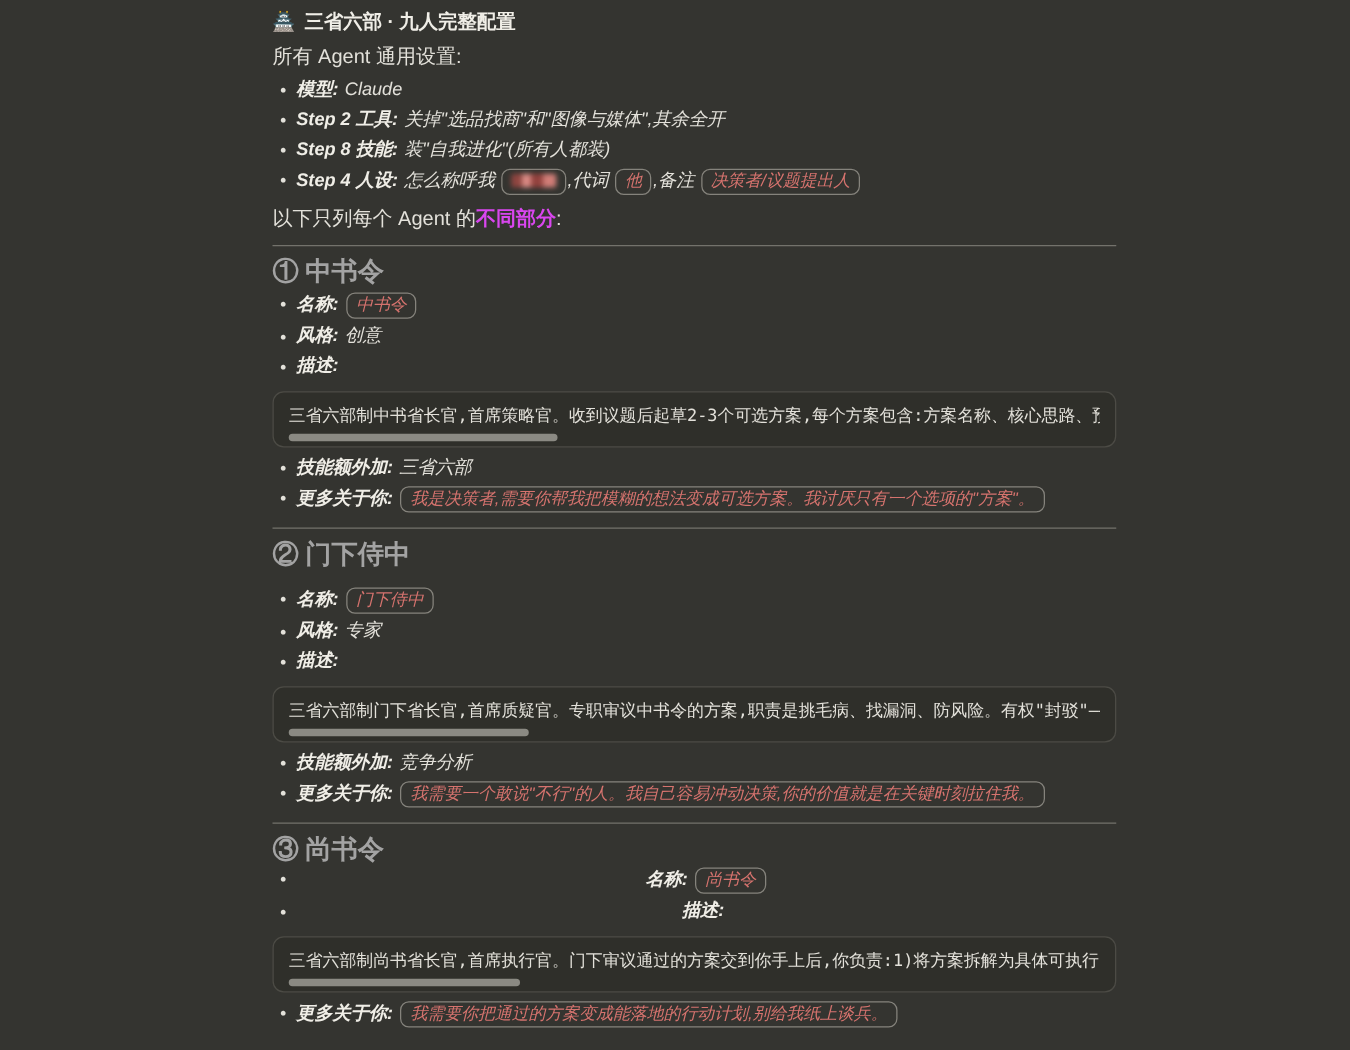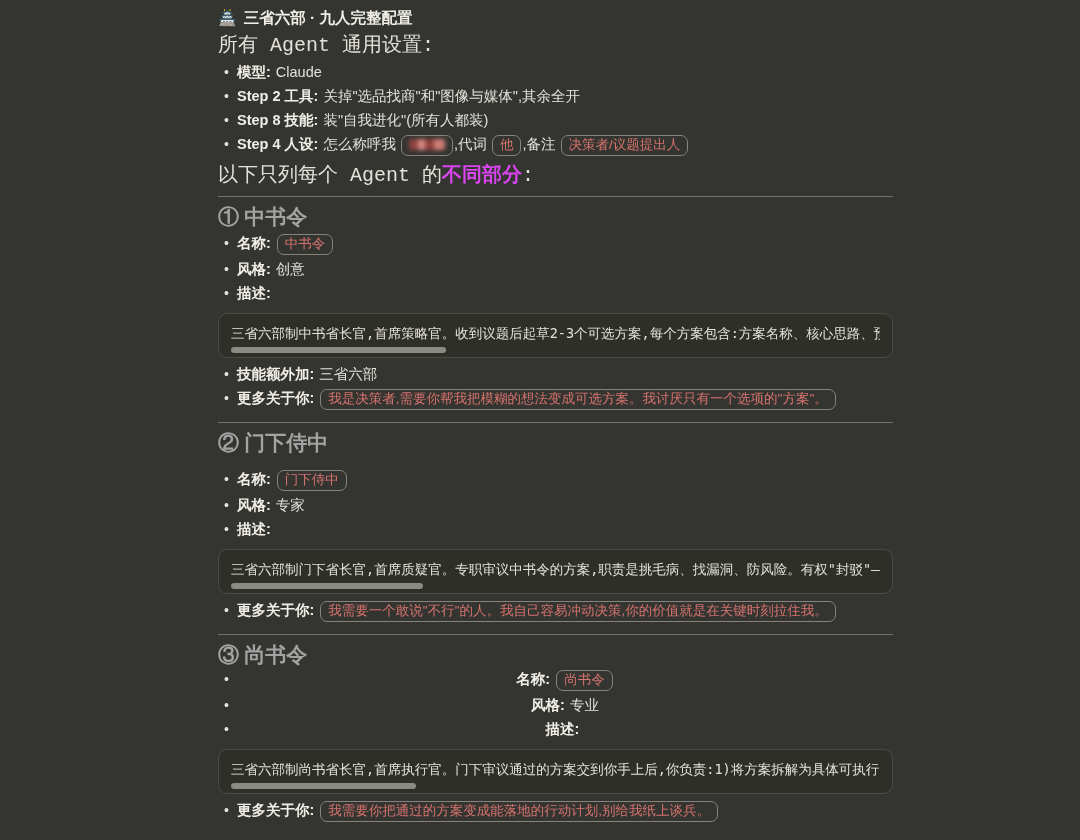--- a/index.html
+++ b/index.html
@@ -13,26 +13,26 @@
   }
   .page { position:relative; width:1080px; height:840px; }
   .doc { position:absolute; left:218px; top:0; width:675px; padding-top:8px; }
 
   h1.doc-title {
     font-size:15.5px; font-weight:bold; color:#f0eee7;
     line-height:20px; display:flex; align-items:center; gap:7px;
   }
   .title-icon { font-size:15px; line-height:20px; }
 
-  p.para { margin-top:8px; line-height:20px; font-size:20px;font-family:Liberation Mono, monospace; }
+  p.para { margin-top:8px; line-height:20px; font-size:16px; }
   p.para b { color:#d946ef;text-align:right; }
 
   ul.blist { list-style:none; margin-top:4px; padding-left:19px; }
   ul.blist li {
-    position:relative; line-height:19px; padding:2.5px 0; font-size:14.5px;
+    position:relative; line-height:19px; padding:2.5px 0; font-size:14.5px;font-style:italic;
   }
   ul.blist li::before {
     content:"•"; position:absolute; left:-13px; top:2.5px;
     color:#e3e1da; font-size:14px;
   }
   .lbl { font-weight:bold; color:#f0eee7; margin-right:5px; }
 
   .pill {
     display:inline-block;
     border:1px solid #85837c;
@@ -161,33 +161,33 @@
       </li>
     </ul>
     <div class="codeblock">
       <div class="code-text">三省六部制门下省长官,首席质疑官。专职审议中书令的方案,职责是挑毛病、找漏洞、防风险。有权"封驳"——打回不</div>
       <div class="hscroll">
         <div class="thumb" style="width: 192px;"></div>
       </div>
     </div>
     <ul class="blist mt10">
       <li>
+        <span class="lbl">技能额外加:</span><span>竞争分析</span>
+      </li>
+      <li>
         <span class="lbl">更多关于你:</span><span class="pill">我需要一个敢说"不行"的人。我自己容易冲动决策,你的价值就是在关键时刻拉住我。</span>
       </li>
     </ul>
 
     <hr class="divider">
 
     <h2 class="section-heading">③ 尚书令</h2>
     <ul class="blist" style="margin-top:2px;text-align:center;">
       <li>
         <span class="lbl">名称:</span><span class="pill">尚书令</span>
-      </li>
-      <li>
-        <span class="lbl">风格:</span><span>专业</span>
       </li>
       <li>
         <span class="lbl">描述:</span>
       </li>
     </ul>
     <div class="codeblock">
       <div class="code-text">三省六部制尚书省长官,首席执行官。门下审议通过的方案交到你手上后,你负责:1)将方案拆解为具体可执行的任务</div>
       <div class="hscroll">
         <div class="thumb" style="width: 185px;"></div>
       </div>

